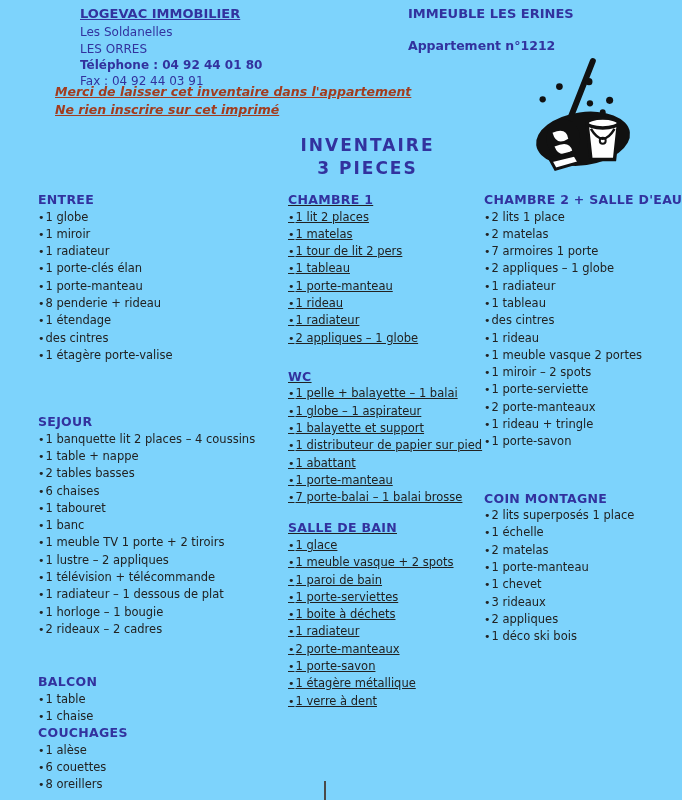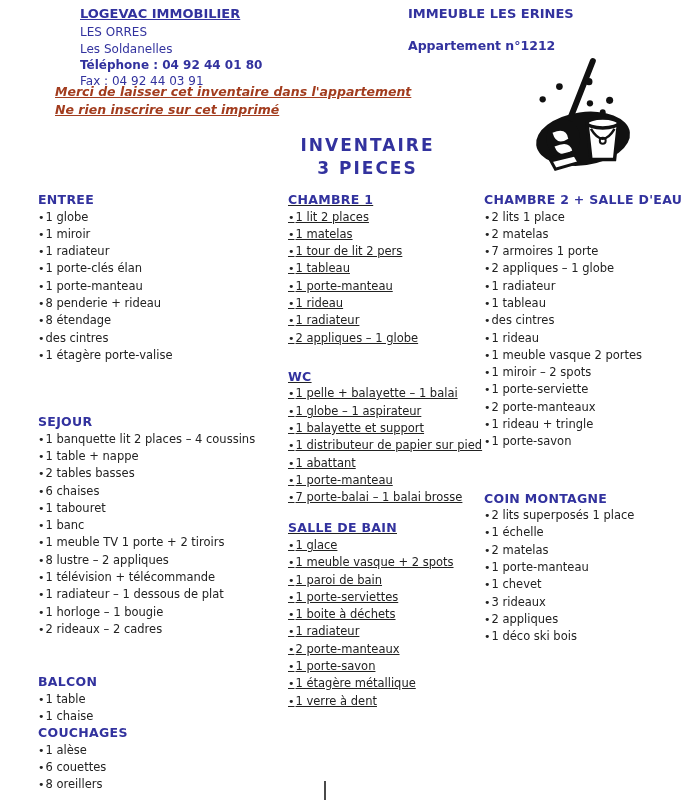--- a/index.html
+++ b/index.html
@@ -44,26 +44,26 @@
   }
   .item{font-size:11.5px;line-height:16.3px;white-space:nowrap;color:var(--text-dark,#222);}
   .bullet::before{content:"\2022";font-size:11px;}
   .item-text{margin-left:1px;}
   
   .stray-mark{position:absolute;left:324px;top:781px;width:2px;height:19px;background:#4a4a4a;}
 </style>
 </head>
 <body>
 
-<div class="page" style="--blue: #32329e; --red: #a23c1e; --text-dark: #222222; background: #ffffff;">
+<div class="page" style="--blue: #32329e; --red: #a23c1e; --text-dark: #222222; background: #7dd3fc;">
 
   <div class="agency">
     <div class="agency-name">LOGEVAC IMMOBILIER</div>
+    <div>Les Soldanelles</div>
     <div>LES ORRES</div>
-    <div>Les Soldanelles</div>
     <div class="agency-phone">Téléphone : 04 92 44 01 80</div>
     <div>Fax : 04 92 44 03 91</div>
   </div>
 
   <div class="building-block">
     <div class="building-name">IMMEUBLE LES ERINES</div>
     <div class="apartment">Appartement n°1212</div>
   </div>
 
   <div class="notice">
@@ -106,34 +106,34 @@
 
   <div class="col col1">
       <div class="section">
         <div class="section-heading">ENTREE</div>
         <div class="item"><span class="bullet"></span><span class="item-text">1 globe</span></div>
         <div class="item"><span class="bullet"></span><span class="item-text">1 miroir</span></div>
         <div class="item"><span class="bullet"></span><span class="item-text">1 radiateur</span></div>
         <div class="item"><span class="bullet"></span><span class="item-text">1 porte-clés élan</span></div>
         <div class="item"><span class="bullet"></span><span class="item-text">1 porte-manteau</span></div>
         <div class="item"><span class="bullet"></span><span class="item-text">8 penderie + rideau</span></div>
-        <div class="item"><span class="bullet"></span><span class="item-text">8 étendage</span></div>
+        <div class="item"><span class="bullet"></span><span class="item-text">1 étendage</span></div>
         <div class="item"><span class="bullet"></span><span class="item-text">des cintres</span></div>
         <div class="item"><span class="bullet"></span><span class="item-text">1 étagère porte-valise</span></div>
       </div>
       <div class="section" style="margin-top: 50px;">
         <div class="section-heading">SEJOUR</div>
         <div class="item"><span class="bullet"></span><span class="item-text">1 banquette lit 2 places – 4 coussins</span></div>
         <div class="item"><span class="bullet"></span><span class="item-text">1 table + nappe</span></div>
         <div class="item"><span class="bullet"></span><span class="item-text">2 tables basses</span></div>
         <div class="item"><span class="bullet"></span><span class="item-text">6 chaises</span></div>
         <div class="item"><span class="bullet"></span><span class="item-text">1 tabouret</span></div>
         <div class="item"><span class="bullet"></span><span class="item-text">1 banc</span></div>
         <div class="item"><span class="bullet"></span><span class="item-text">1 meuble TV 1 porte + 2 tiroirs</span></div>
-        <div class="item"><span class="bullet"></span><span class="item-text">8 lustre – 2 appliques</span></div>
+        <div class="item"><span class="bullet"></span><span class="item-text">1 lustre – 2 appliques</span></div>
         <div class="item"><span class="bullet"></span><span class="item-text">1 télévision + télécommande</span></div>
         <div class="item"><span class="bullet"></span><span class="item-text">1 radiateur – 1 dessous de plat</span></div>
         <div class="item"><span class="bullet"></span><span class="item-text">1 horloge – 1 bougie</span></div>
         <div class="item"><span class="bullet"></span><span class="item-text">2 rideaux – 2 cadres</span></div>
       </div>
       <div class="section" style="margin-top: 36px;">
         <div class="section-heading">BALCON</div>
         <div class="item"><span class="bullet"></span><span class="item-text">1 table</span></div>
         <div class="item"><span class="bullet"></span><span class="item-text">1 chaise</span></div>
       </div>

